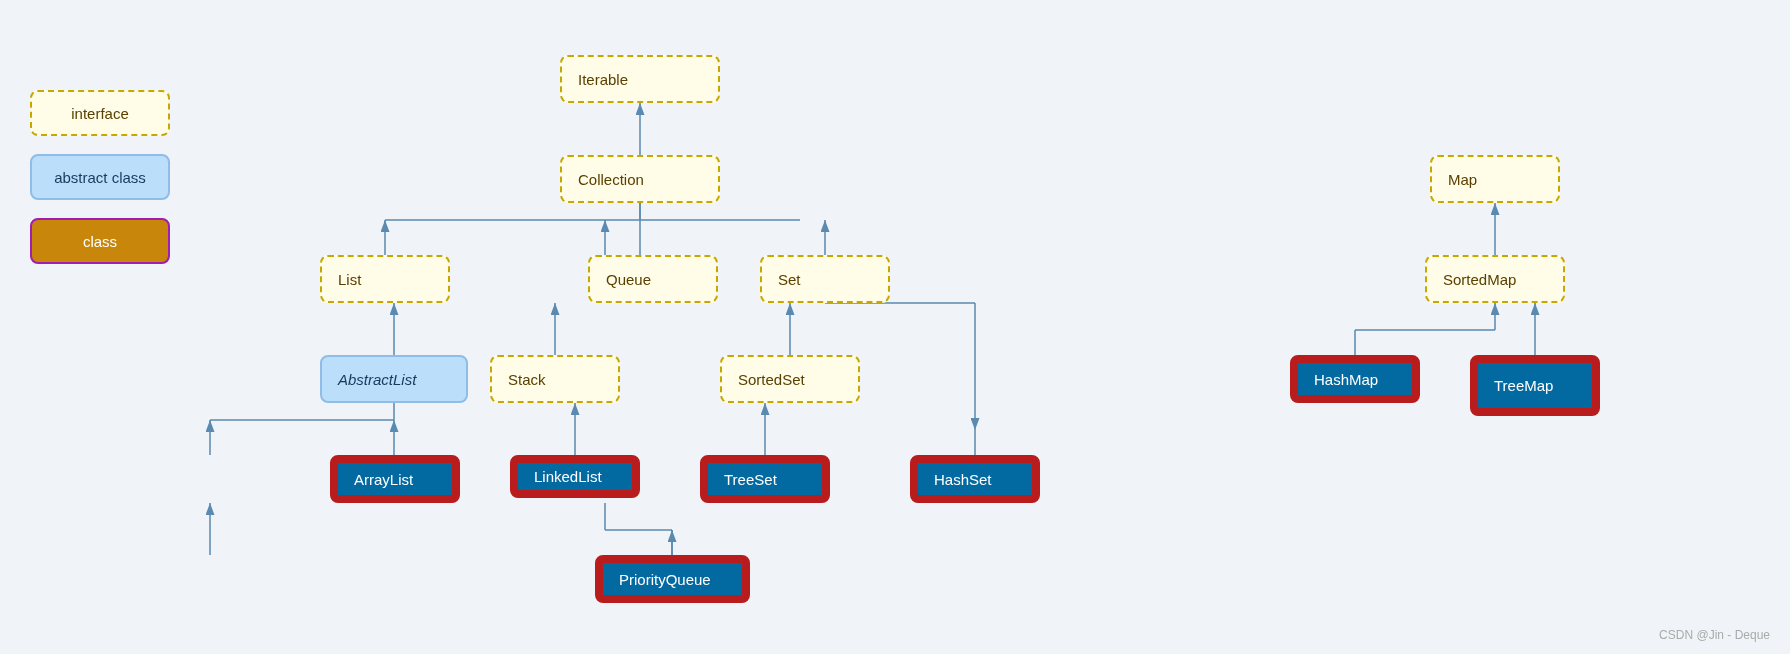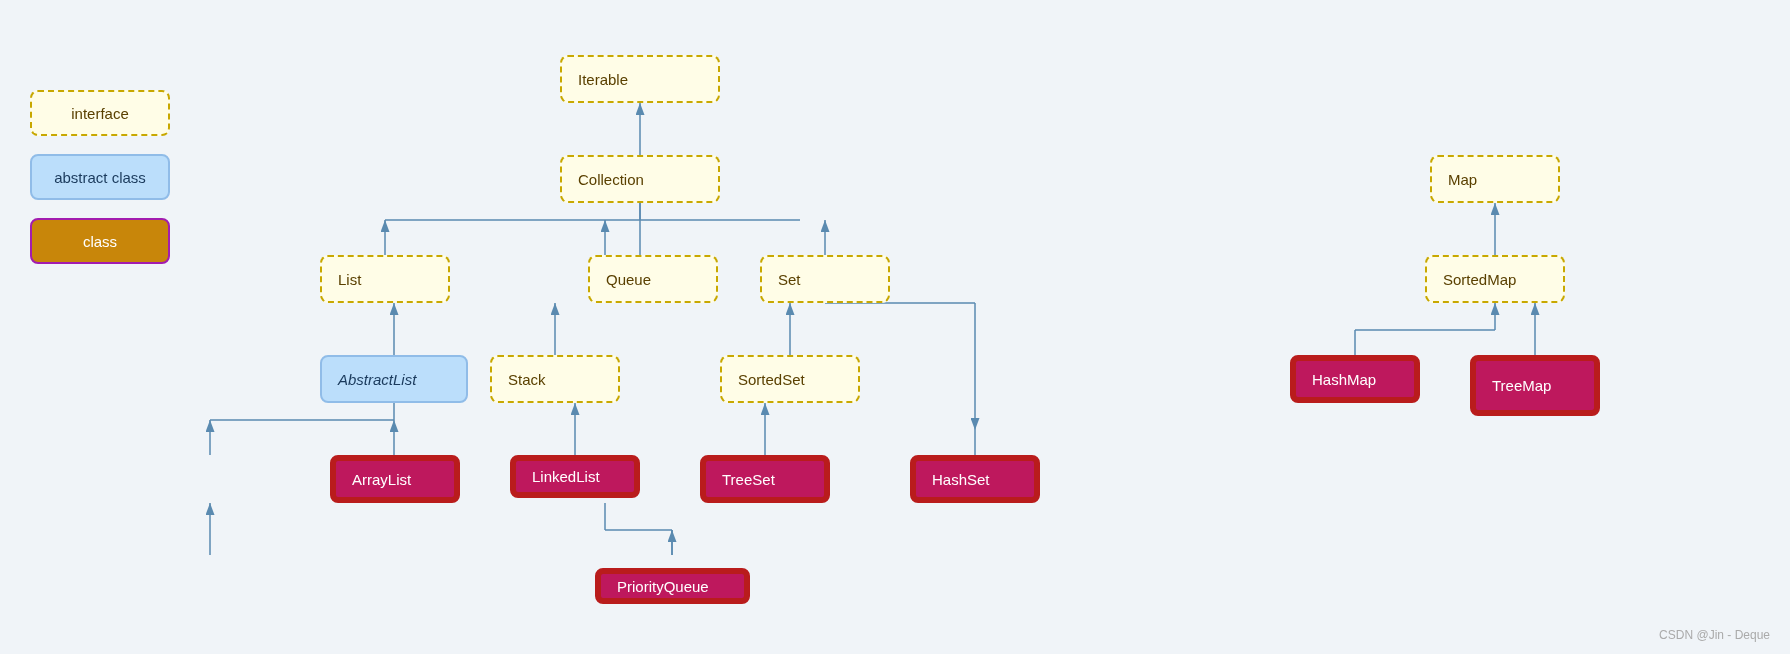--- a/index.html
+++ b/index.html
@@ -37,22 +37,22 @@
     }
 
     .node-abstract {
       background: #bbdefb;
       border: 2px solid #90bce8;
       color: #1a3a5c;
       font-style: italic;
     }
 
     .node-class {
-      background: #be185d;
-      border: 6px solid #b91c1c;
+      background: #0369a1;
+      border: 8px solid #b91c1c;
       color: #fff;
       border-radius: 8px;
     }
 
     
     .legend {
       position: absolute;
       left: 30px;
       top: 90px;
       display: flex;
@@ -232,21 +232,21 @@
 
   <div class="node node-class" style="left:700px;top:455px;width:130px;height:48px;">
     <span>TreeSet</span>
   </div>
 
   <div class="node node-class" style="left:910px;top:455px;width:130px;height:48px;">
     <span>HashSet</span>
   </div>
 
 
-  <div class="node node-class" style="left:595px;top:555px;width:155px;height:36px;margin-top:13px;">
+  <div class="node node-class" style="left:595px;top:555px;width:155px;height:48px;">
     <span>PriorityQueue</span>
   </div>
 
   <div class="node node-interface" style="left:1430px;top:155px;width:130px;height:48px;">
     <span>Map</span>
   </div>
 
   <div class="node node-interface" style="left:1425px;top:255px;width:140px;height:48px;">
     <span>SortedMap</span>
   </div>

